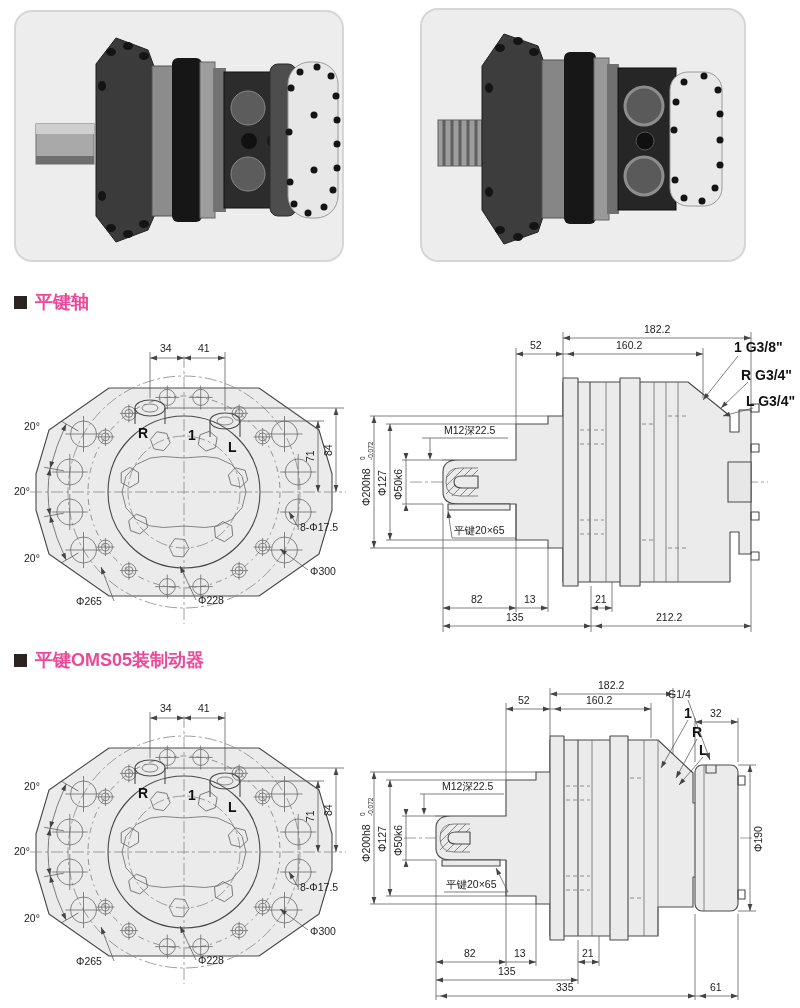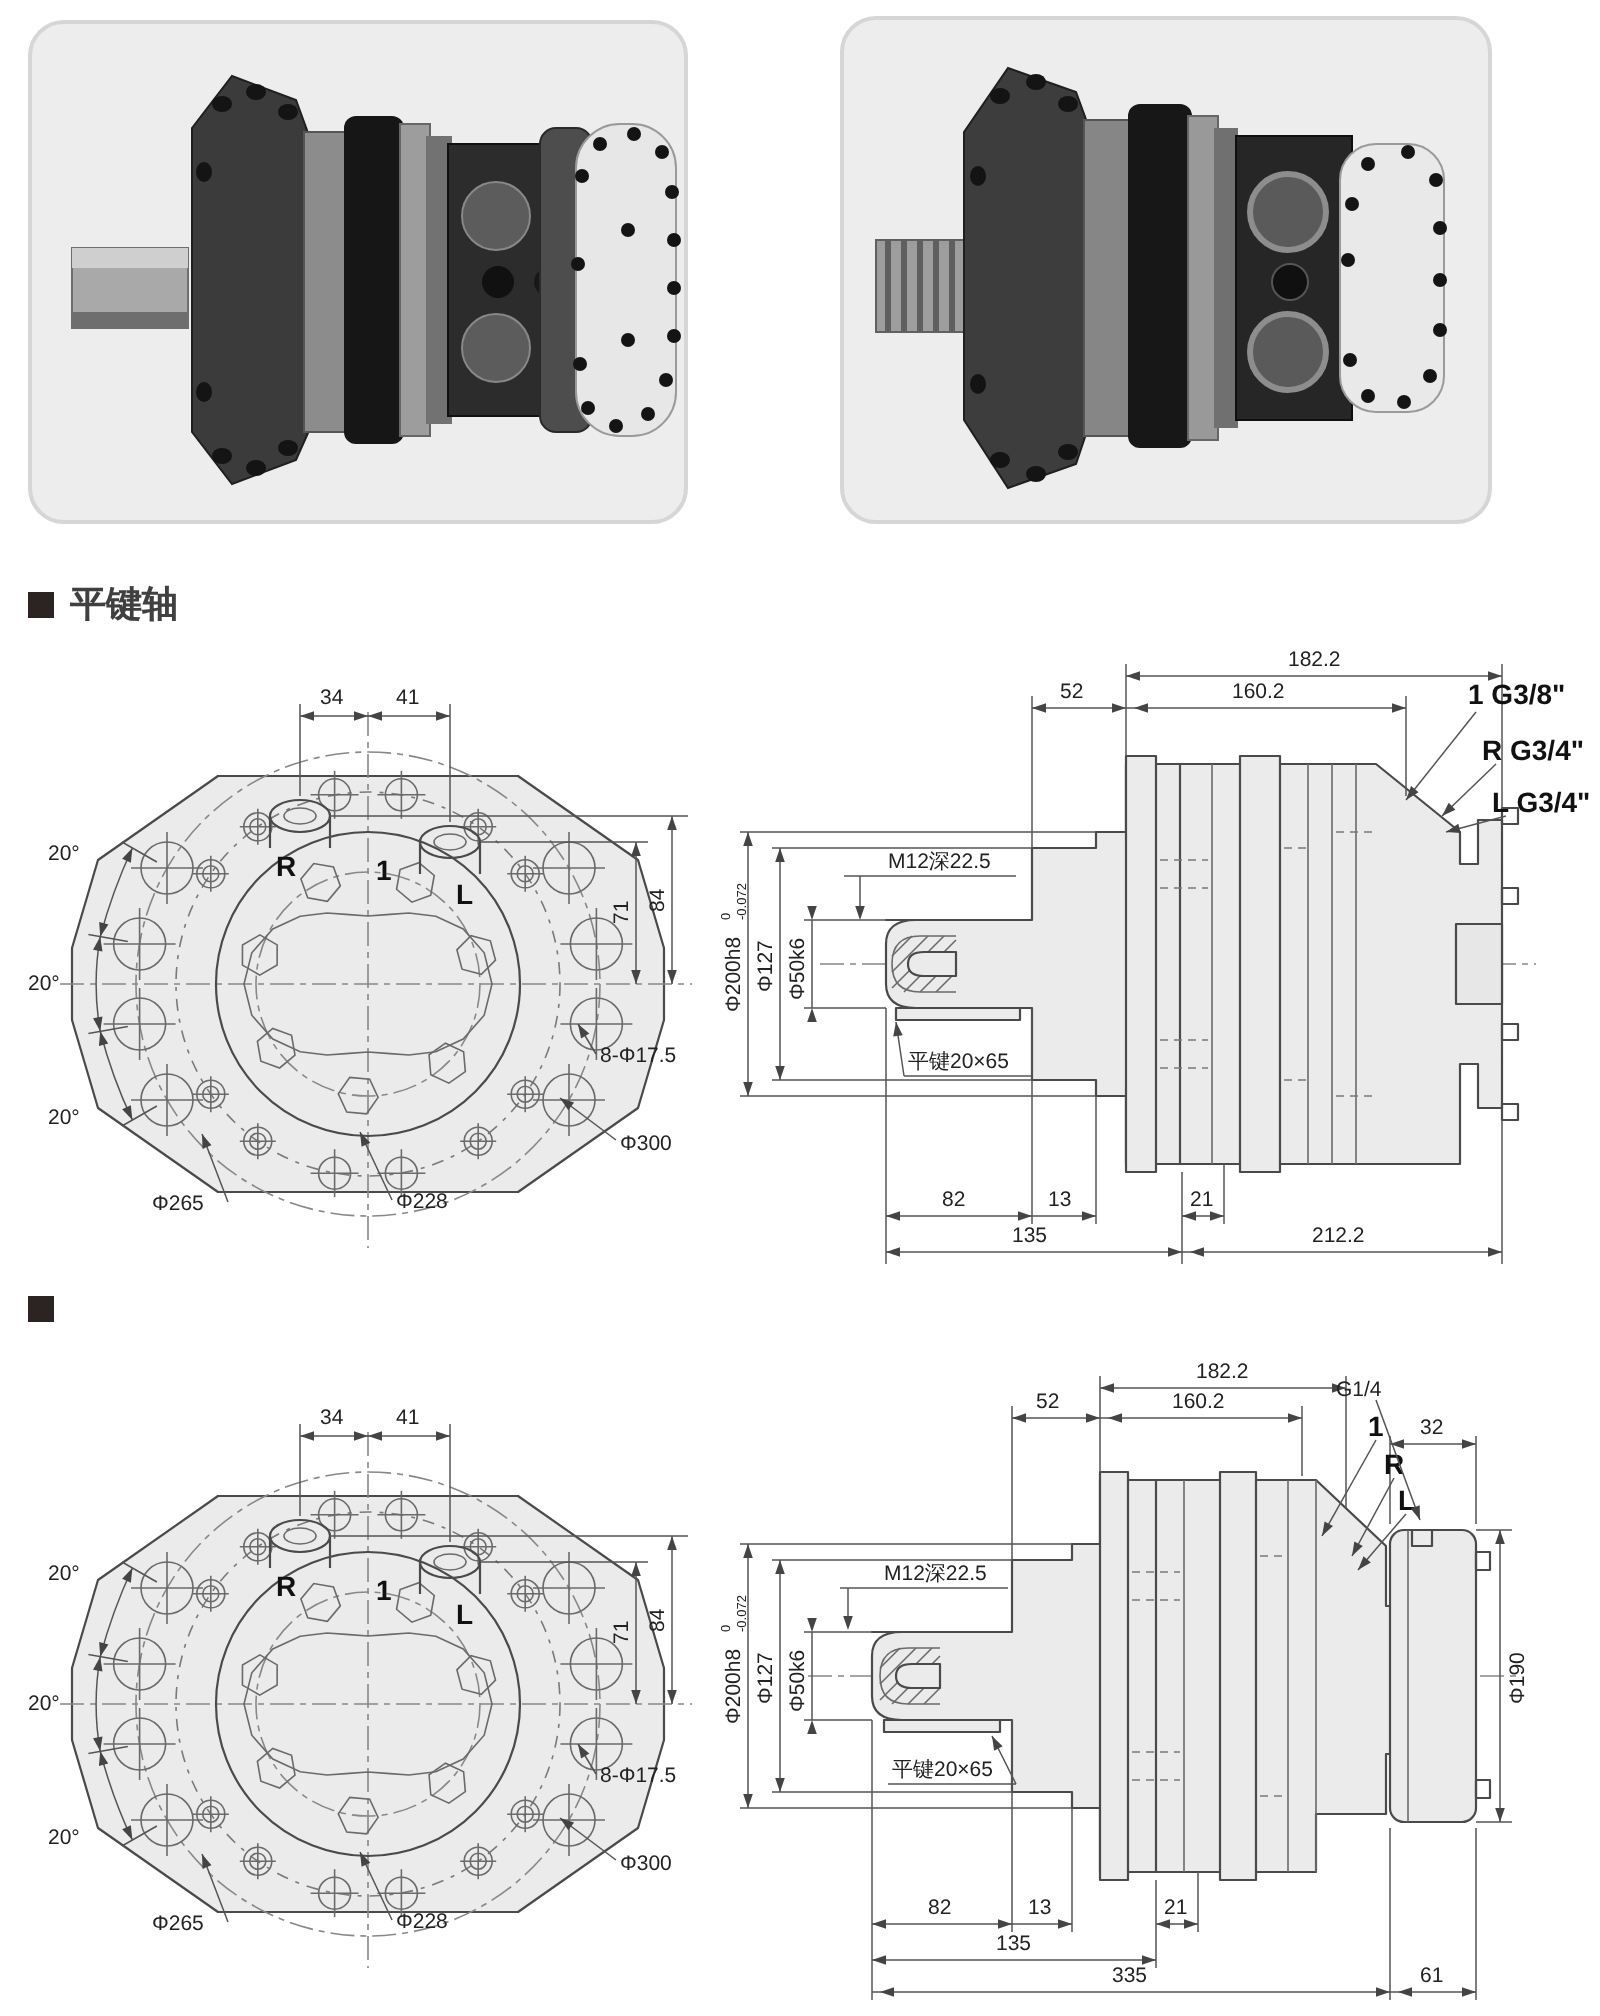--- a/index.html
+++ b/index.html
@@ -1,20 +1,20 @@
 <!DOCTYPE html>
 <html><head>
 <meta charset="utf-8">
 <style>
   html,body{margin:0;padding:0;background:#fff;}
   .page{position:relative;width:800px;height:1008px;background:#ffffff;overflow:hidden;
         font-family:"Liberation Sans","DejaVu Sans",sans-serif;}
   .abs{position:absolute;}
   .card{background:#ededed;border:2px solid #d6d6d6;border-radius:18px;box-sizing:border-box;}
-  .sec-head{display:flex;align-items:center;gap:8px;font-weight:bold;font-size:18px;color:#404040;}
+  .sec-head{display:flex;align-items:center;gap:8px;font-weight:bold;font-size:18px;color:#ec4899;}
   .sq{width:13px;height:13px;background:#2b2423;display:inline-block;}
   
   .fil{fill:#ebebeb;stroke:#4a4a4a;stroke-width:1.1;stroke-linejoin:round;}
   .fil2{fill:#e7e7e7;stroke:#4a4a4a;stroke-width:1.1;stroke-linejoin:round;}
   .s1{fill:none;stroke:#4a4a4a;stroke-width:1.1;stroke-linejoin:round;}
   .thin{fill:none;stroke:#6a6a6a;stroke-width:.8;}
   .dim{fill:none;stroke:#555;stroke-width:.75;}
   .cl{fill:none;stroke:#888;stroke-width:.8;stroke-dasharray:12 3 3 3;}
   .dash{fill:none;stroke:#7a7a7a;stroke-width:.8;stroke-dasharray:6 4 2 4;}
   .hid{fill:none;stroke:#7a7a7a;stroke-width:.8;stroke-dasharray:4 3;}
@@ -413,20 +413,21 @@
     <text class="d" x="148" y="301">135</text>
     <line class="dim" x1="233" y1="306" x2="393" y2="306"></line>
     <use href="#aL" class="arw" x="237" y="306"></use>
         <use href="#aR" class="arw" x="393" y="306"></use>
     <text class="d" x="298" y="301">212.2</text>
   </g>
 </svg>
 
 <div class="abs sec-head" style="left:14px;top:648px;">
   <span class="sq"></span>
+  <span>平键OMS05装制动器</span>
 </div>
 
 <svg class="abs" style="left:12px;top:682px;" width="350" height="320" viewBox="0 0 350 320">
   <g>
     <polygon class="fil" points="97,66 247,66 307,108 320,152 320,188 307,232 247,274 97,274 37,232 24,188 24,152 37,108"></polygon>
   </g>
   <g>
     <line class="cl" x1="172" y1="34" x2="172" y2="302"></line>
     <line class="cl" x1="18" y1="170" x2="334" y2="170"></line>
   </g>

